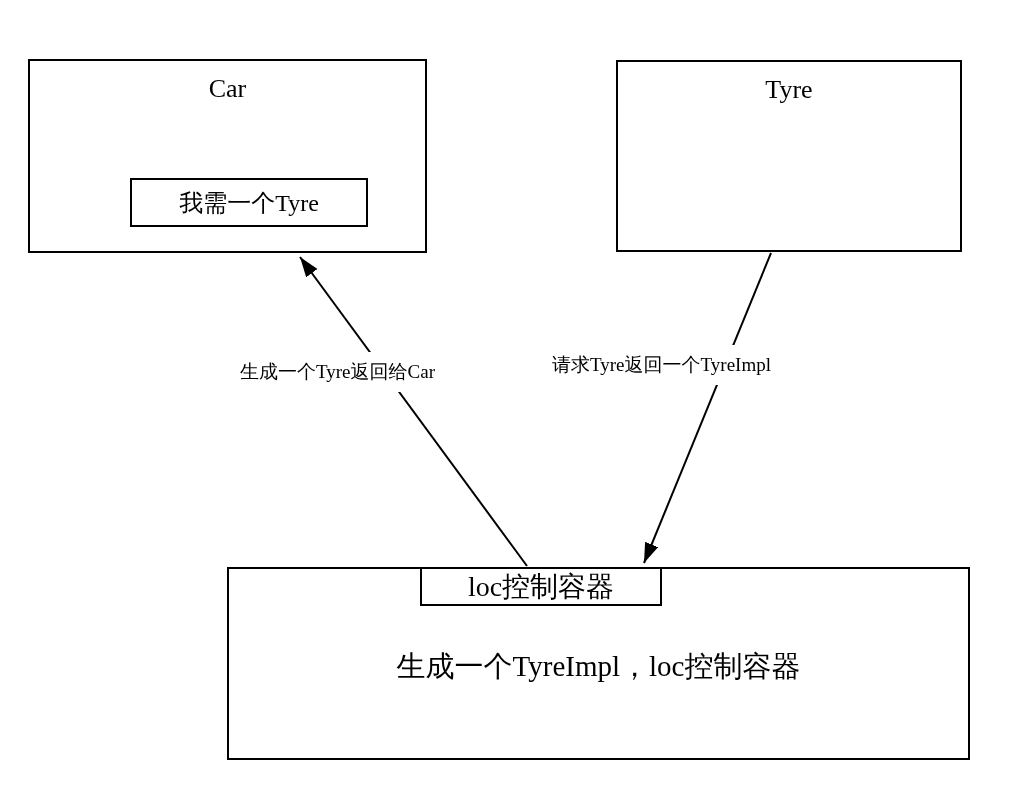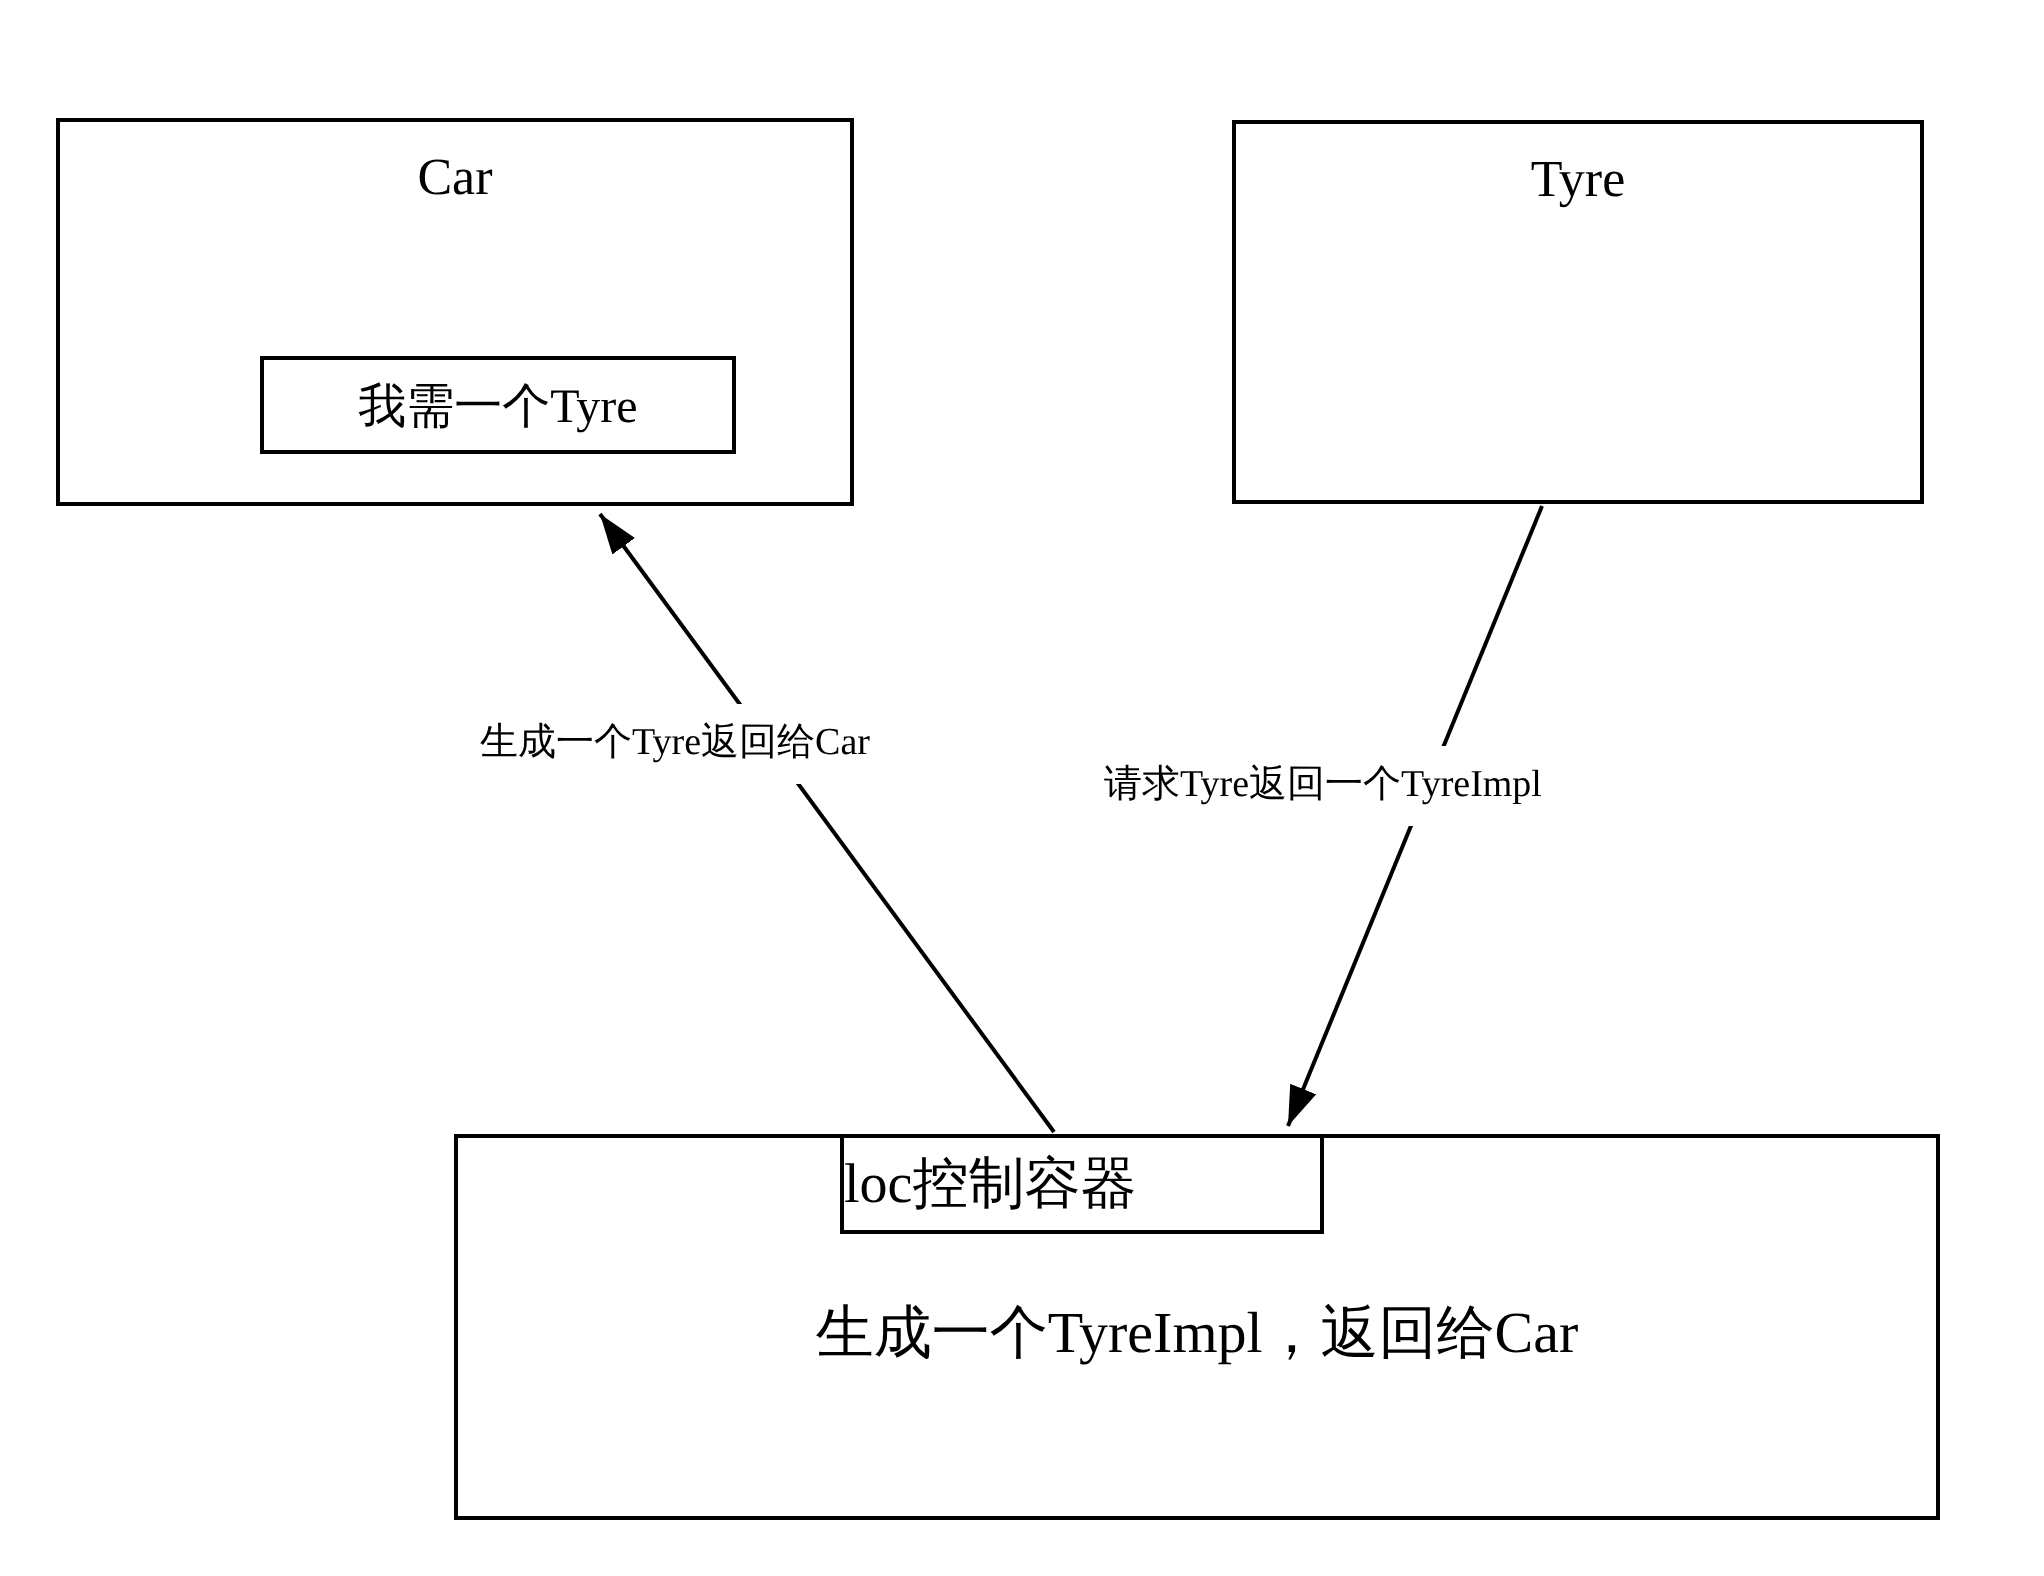--- a/index.html
+++ b/index.html
@@ -42,26 +42,27 @@
     justify-content: center;
     font-size: 24px;
   }
   
   .tyre-box  { left: 616px; top: 60px;  width: 346px; height: 192px; }
   
   .ioc-box   { left: 227px; top: 567px; width: 743px; height: 193px; }
   .ioc-title-box {
     position: absolute;
     left: 420px; top: 567px;
-    width: 242px; height: 50px;
+    width: 242px; height: 39px;
     border: 2px solid #000000;
     background: #ffffff;
     box-sizing: border-box;
     display: flex;
     align-items: center;
+    justify-content: center;
     font-size: 28px;
     z-index: 3;
   }
   .ioc-body {
     position: absolute;
     left: 0; right: 0;
     top: 78px;
     text-align: center;
     font-size: 29px;
   }
@@ -78,40 +79,40 @@
     position: absolute;
     z-index: 4;
     background: #ffffff;
     font-size: 19px;
     line-height: 36px;
     padding: 2px 4px;
     white-space: nowrap;
     color: #000000;
   }
   .edge-label-left  { left: 236px; top: 352px; }
-  .edge-label-right { left: 548px; top: 345px; margin-top: 28px; }
+  .edge-label-right { left: 548px; top: 345px; }
 </style>
 </head>
 <body>
 
 <div class="canvas">
 
   <div class="box car-box">
     <div class="box-title">Car</div>
     <div class="note-box">
       <span>我需一个Tyre</span>
     </div>
   </div>
 
   <div class="box tyre-box">
     <div class="box-title">Tyre</div>
   </div>
 
   <div class="box ioc-box">
-    <div class="ioc-body">生成一个TyreImpl，返回给Car</div>
+    <div class="ioc-body">生成一个TyreImpl，loc控制容器</div>
   </div>
 
   <div class="ioc-title-box">
     <span>loc控制容器</span>
   </div>
 
   <svg class="arrows" viewBox="0 0 1022 788" xmlns="http://www.w3.org/2000/svg">
     <defs>
       <marker id="arrowhead" markerWidth="11" markerHeight="8" refX="10" refY="3.5" orient="auto">
         <path d="M0,0 L10,3.5 L0,7 Z" fill="#000000"></path>

